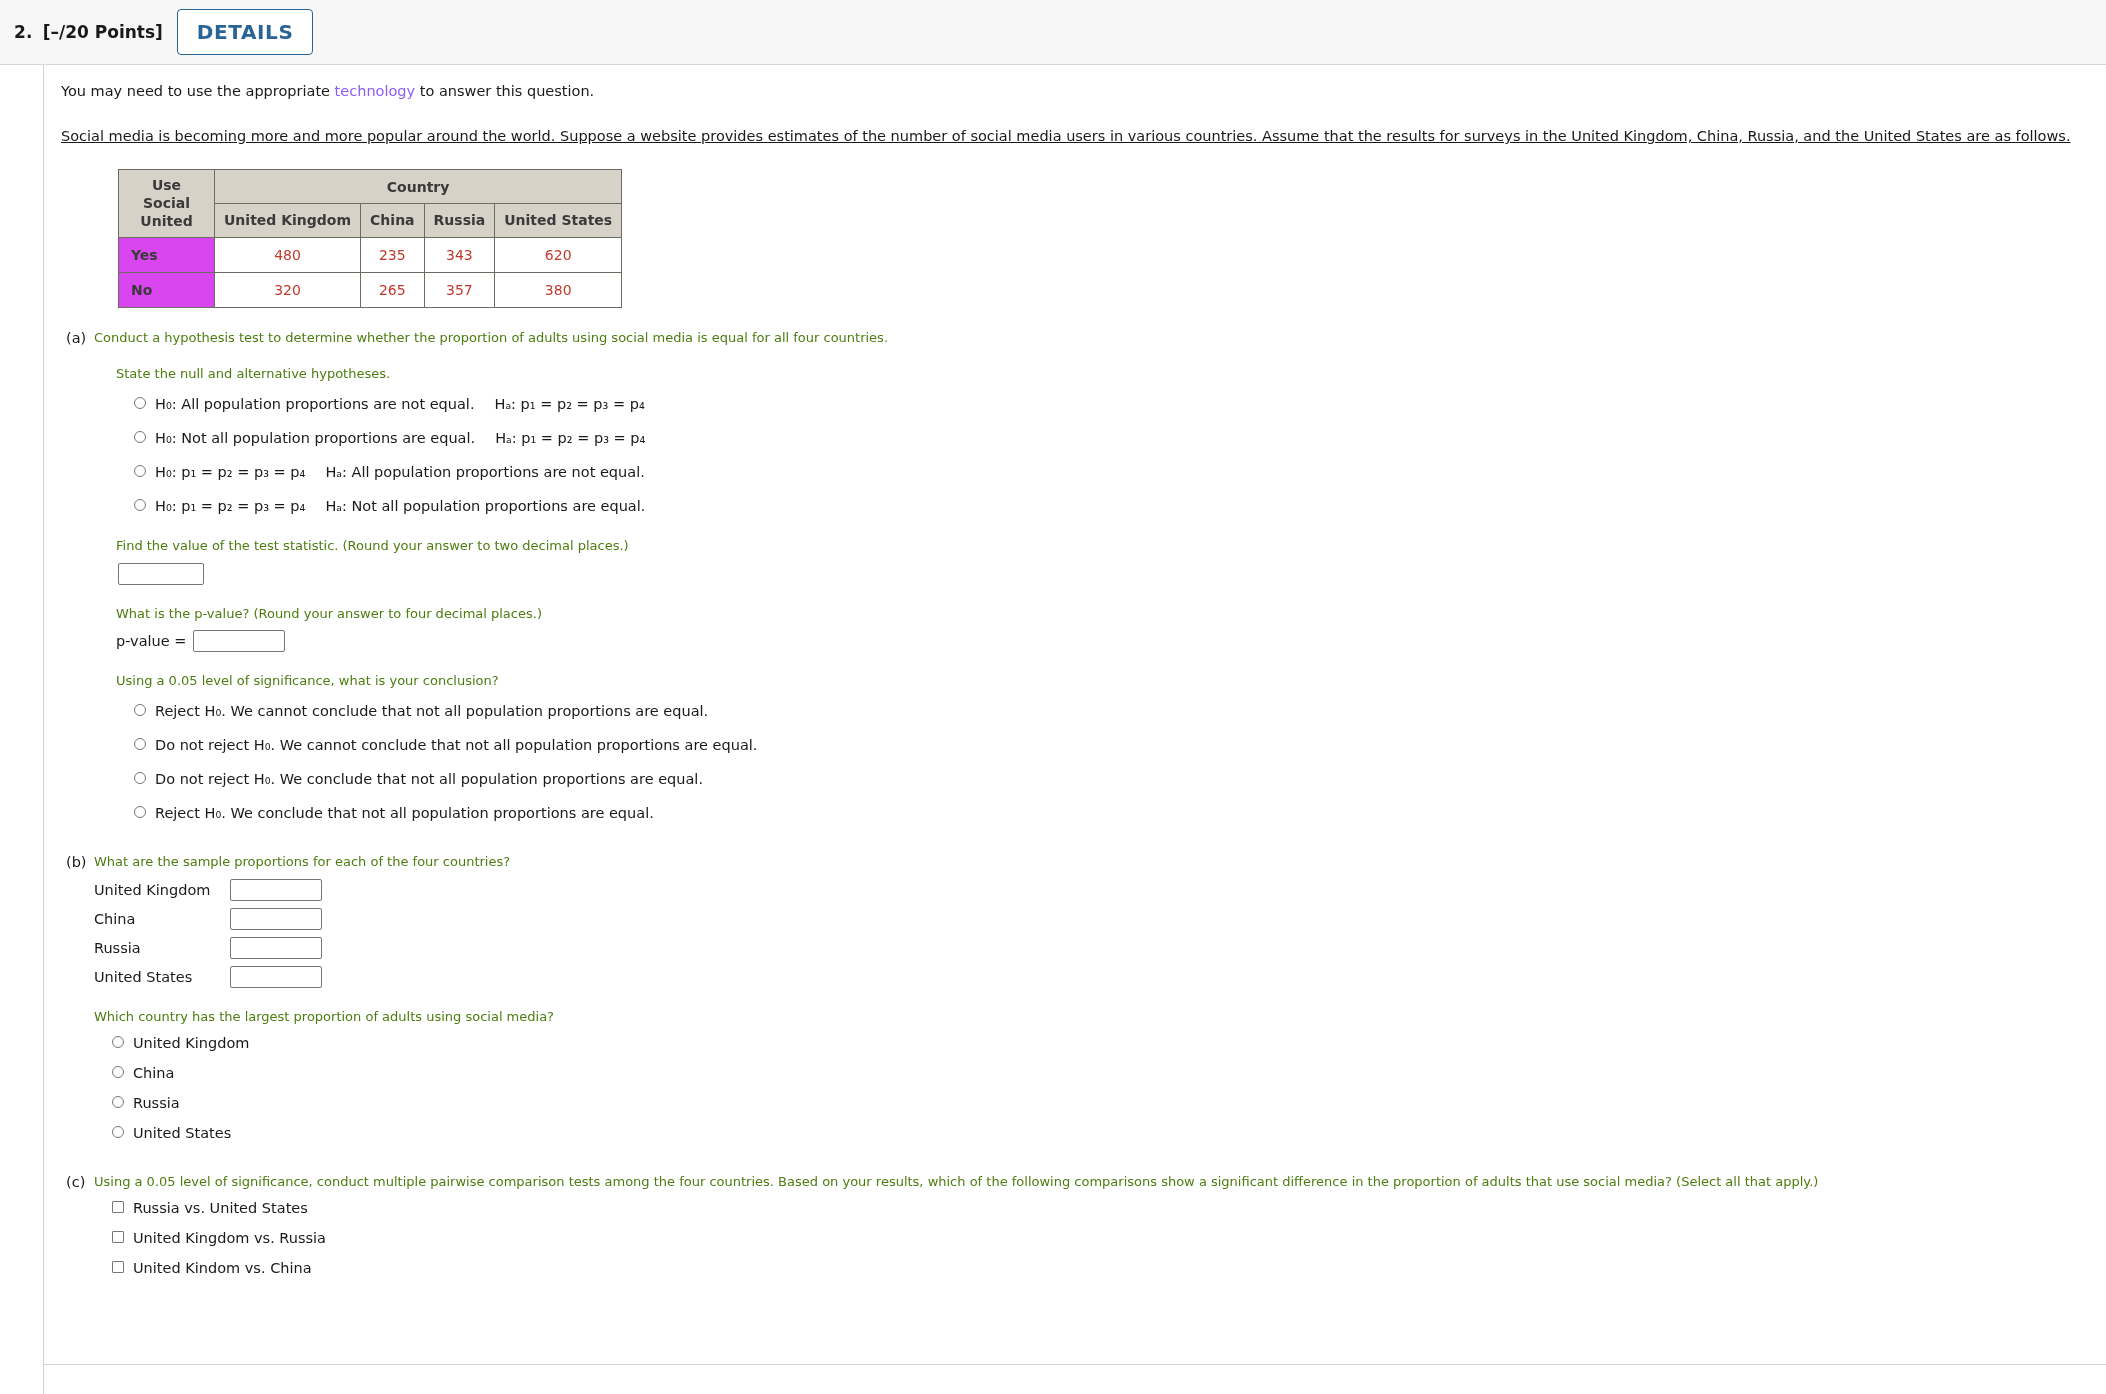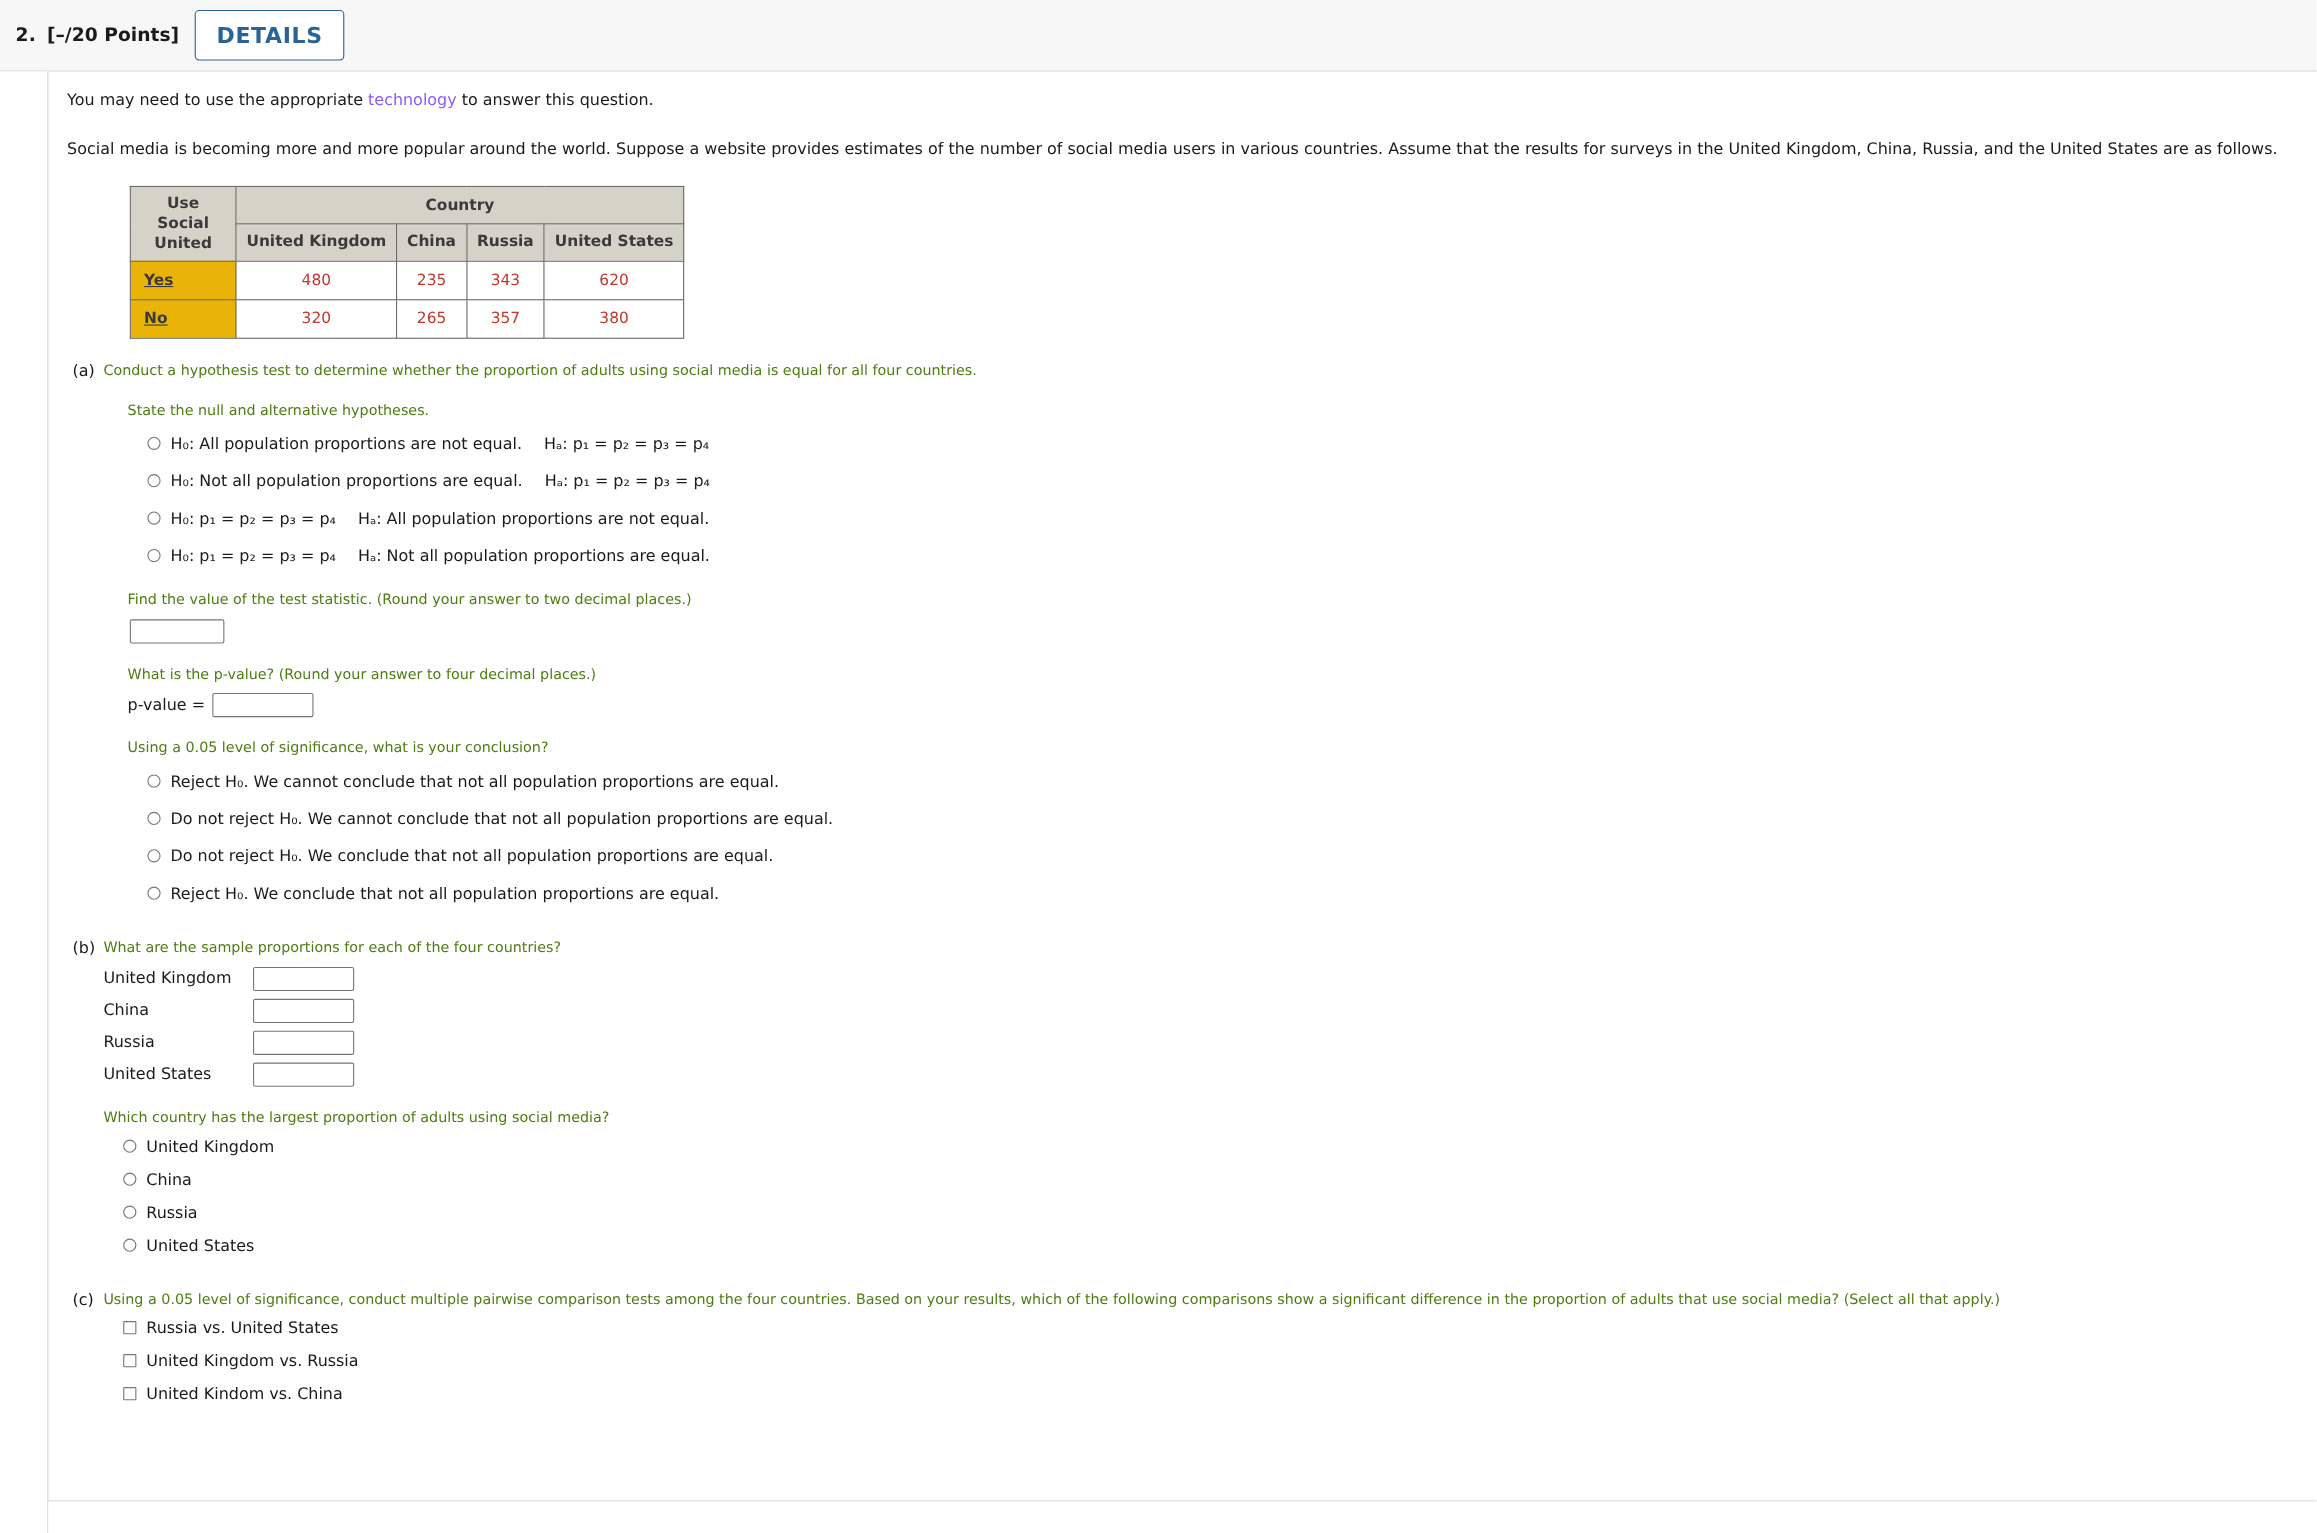--- a/index.html
+++ b/index.html
@@ -61,42 +61,41 @@
     padding: 12px 0 0 14px;
     position: relative;
   }
 
   .line {
     font-size: 14.5px;
     color: #1a1a1a;
     line-height: 1.45;
   }
   .intro1 { margin: 4px 0 0 3px; }
-  .intro2 { margin: 24px 0 0 3px; }
+  .intro2 { margin: 24px 0 0 3px; text-decoration: underline; }
   a.tech-link { color: #8b5cf6; text-decoration: none; }
 
   
   .tbl-wrap { margin: 22px 0 0 60px; }
   table.datatable {
     border-collapse: collapse;
     border: 1px solid #6c6c63;
   }
   table.datatable td, table.datatable th {
     border: 1px solid #6c6c63;
     font-size: 14px;
     font-family: "DejaVu Sans", "Liberation Sans", sans-serif;
   }
   .rowhdr {
-    background: #eab308;
+    background: #d946ef;
     color: #3a3a3a;
     font-weight: bold;
     text-align: left;
     padding: 9px 10px 9px 12px;
     min-width: 96px;
-    text-decoration: underline;
   }
   .corner {
     background: #d6d2c8;
     color: #3a3a3a;
     font-weight: bold;
     text-align: center;
     vertical-align: middle;
     padding: 6px 12px;
     width: 96px;
     line-height: 1.3;

